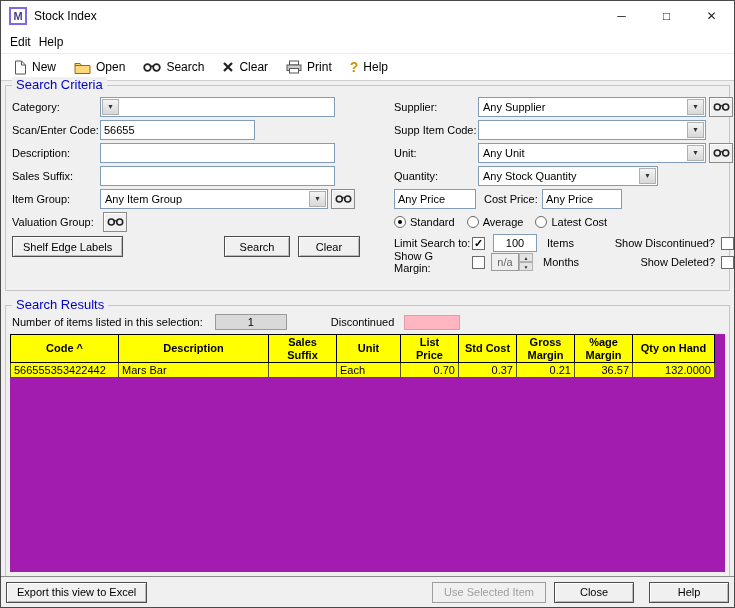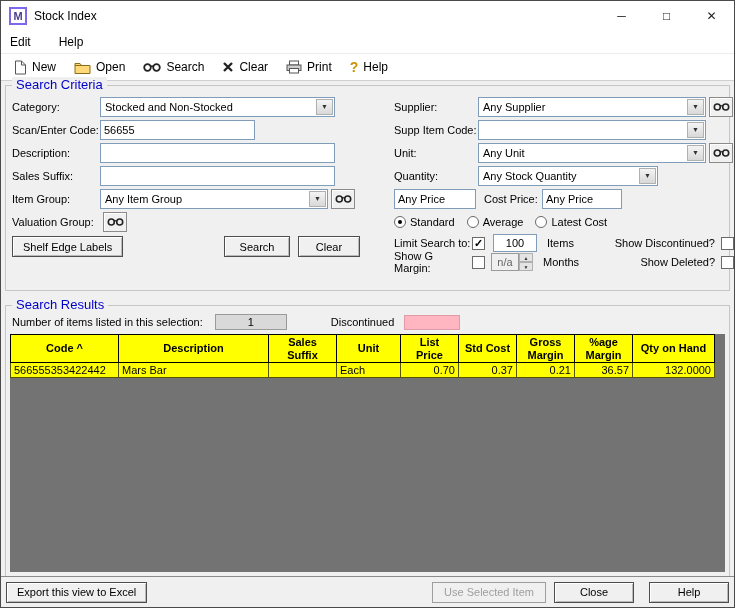--- a/index.html
+++ b/index.html
@@ -11,21 +11,21 @@
   .titlebar { position: absolute; top: 0; left: 0; right: 0; height: 30px; background: #fff;
               display: flex; align-items: center; padding-left: 8px; }
   .logo { width: 18px; height: 18px; border: 2px solid #7b68ee; color: #483d8b; font-weight: 700;
           font-size: 11px; display: flex; align-items: center; justify-content: center; background: #fff; }
   .title-text { margin-left: 7px; font-size: 12px; }
   .win-controls { margin-left: auto; display: flex; height: 100%; }
   .win-btn { width: 45px; display: flex; align-items: center; justify-content: center; font-size: 12px; color: #222; }
 
   
   .menubar { position: absolute; top: 30px; left: 0; right: 0; height: 22px; background: #fff;
-             display: flex; align-items: center; padding-left: 9px; gap: 28px; font-size: 12px; }
+             display: flex; align-items: center; padding-left: 9px; gap: 8px; font-size: 12px; }
   .toolbar { position: absolute; top: 52px; left: 0; right: 0; height: 28px; background: #fff;
              border-top: 1px solid #ececec; border-bottom: 1px solid #cfcfcf;
              display: flex; align-items: center; padding-left: 4px; }
   .tool { display: flex; align-items: center; gap: 5px; padding: 3px 9px; font-size: 12px; }
   .ticon { display: flex; align-items: center; }
   .qmark { color: #c99400; font-weight: 700; font-size: 14px; line-height: 1; }
 
   
   .group { position: absolute; left: 4px; right: 4px; border: 1px solid #c6c6c6; background: #f0f0f0; }
   .group-title { position: absolute; top: -9px; left: 6px; background: #f0f0f0; padding: 0 4px;
@@ -80,21 +80,21 @@
   .spin-btns { display: flex; flex-direction: column; width: 14px; }
   .spin-b { flex: 1; border: 1px solid #b0b0b0; background: #e4e4e4; font-size: 5px;
             display: flex; align-items: center; justify-content: center; color: #333; }
 
   
   .count-row { position: absolute; top: 8px; left: 6px; right: 6px; display: flex; align-items: center; }
   .count-box { width: 72px; height: 16px; margin-left: 12px; border: 1px solid #9a9a9a;
                background: #d9d9d9; display: flex; align-items: center; justify-content: center; }
   .disc-label { margin-left: 44px; }
   .swatch { width: 56px; height: 15px; margin-left: 10px; background: #ffb6c1; border: 1px solid #e09aa8; }
-  .results-area { position: absolute; left: 4px; top: 28px; right: 4px; bottom: 4px; background: #737373; }
+  .results-area { position: absolute; left: 4px; top: 28px; right: 4px; bottom: 4px; background: #a21caf; }
 
   table { border-collapse: collapse; table-layout: fixed; font-size: 11px; }
   th { background: #ffff00; border: 1px solid #000; font-weight: 700; white-space: pre-line;
        padding: 0 2px; height: 28px; text-align: center; line-height: 1.15; }
   td { background: #ffff00; border: 1px solid #555500; padding: 0 3px; height: 15px;
        white-space: nowrap; overflow: hidden; }
   td.num { text-align: right; }
 
   
   .footer { position: absolute; left: 0; right: 0; bottom: 0; height: 31px;
@@ -175,21 +175,20 @@
     </div>
   </div>
 
   <div class="group criteria">
     <span class="group-title">Search Criteria</span>
 
     <div class="col-left">
       <div class="frow">
         <span class="flabel">Category:</span>
         <div class="combo w235">
-          <span class="combo-text">Stocked and Non-Stocked</span>
           <span class="combo-arrow">▼</span>
         </div>
       </div>
       <div class="frow">
         <span class="flabel">Scan/Enter Code:</span>
         <input class="tb w155" value="56655" style="">
       </div>
       <div class="frow">
         <span class="flabel">Description:</span>
         <input class="tb w235" value="" style="">

